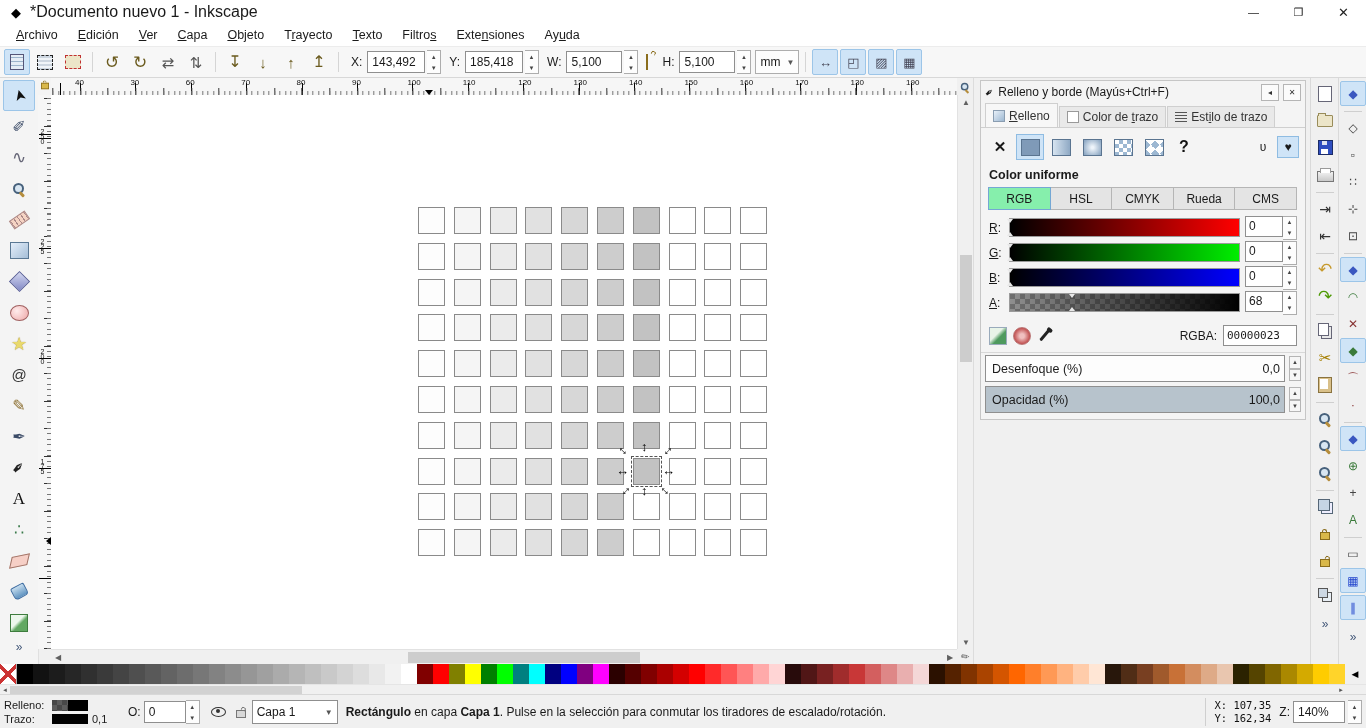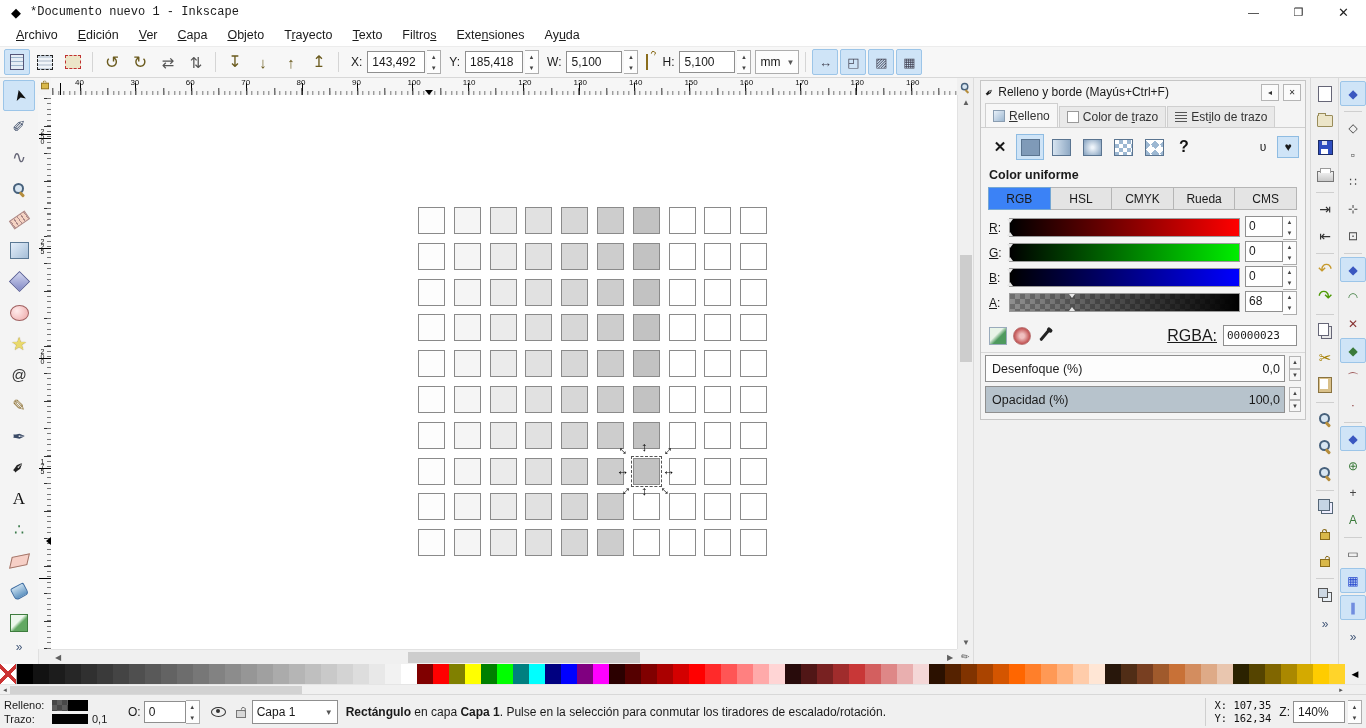--- a/index.html
+++ b/index.html
@@ -1,20 +1,20 @@
 <!DOCTYPE html>
 <html><head>
 <meta charset="utf-8">
 <style>
   html,body{margin:0;padding:0;}
   .app{position:relative;width:1366px;height:728px;background:#f0f0f0;font-family:"Liberation Sans",sans-serif;font-size:12px;color:#1a1a1a;overflow:hidden;}
   
   .titlebar{position:absolute;top:0;left:0;right:0;height:24px;background:#ffffff;display:flex;align-items:center;}
   .applogo{width:16px;height:16px;margin:0 6px 0 8px;display:flex;align-items:center;justify-content:center;font-size:13px;color:#000;}
-  .wintitle{flex:1;font-size:12px;font-family:Liberation Mono, monospace;}
+  .wintitle{flex:1;font-size:16px;}
   .winbtn{width:45px;height:24px;display:flex;align-items:center;justify-content:center;font-size:11px;color:#222;}
   .winbtn.close{font-size:13px;}
   
   .menubar{position:absolute;top:24px;left:0;right:0;height:22px;background:#ffffff;display:flex;align-items:center;padding-left:6px;border-bottom:1px solid #ececec;}
   .menuitem{padding:2px 10px;font-size:12.5px;}
   .menuitem u{text-decoration:underline;}
   
   .toolbar{position:absolute;top:47px;left:0;right:0;height:30px;background:#f7f7f7;border-bottom:1px solid #d8d8d8;display:flex;align-items:center;padding-left:4px;gap:2px;}
   .tbtn{width:24px;height:24px;display:flex;align-items:center;justify-content:center;border:1px solid transparent;border-radius:2px;}
   .tbtn.hl{background:#cfe4f7;border-color:#9cc5e8;}
@@ -88,40 +88,40 @@
   .fm-linear{background:linear-gradient(90deg,#d7e4f0,#8fa9c4);}
   .fm-radial{background:radial-gradient(circle,#eef4fa 10%,#8fa9c4 90%);}
   .fm-pattern{background:#fff conic-gradient(#9db8d2 0 25%,#fff 0 50%,#9db8d2 0 75%,#fff 0) ;background-size:8px 8px;}
   .fm-swatch{background:#fff conic-gradient(from 45deg,#9db8d2 0 25%,#fff 0 50%,#9db8d2 0 75%,#fff 0);background-size:9px 9px;}
   .fm-unknown{font-size:16px;font-weight:bold;border:none;color:#111;}
   .frule{width:20px;height:20px;display:flex;align-items:center;justify-content:center;font-size:12px;border:1px solid transparent;}
   .frule.selected{background:#cfe4f7;border-color:#8fbce2;}
   .sectitle{font-weight:bold;padding:4px 8px 2px 8px;font-size:12.5px;}
   .modetabs{display:flex;padding:3px 8px;gap:0;}
   .mtab{flex:1;height:21px;display:flex;align-items:center;justify-content:center;font-size:12px;background:#e4e4e4;border:1px solid #b5b5b5;margin-left:-1px;}
-  .mtab.active{background:#3b82f6;border-color:#74a7d4;z-index:2;}
+  .mtab.active{background:#86efac;border-color:#74a7d4;z-index:2;}
   .sliders{padding:2px 8px 4px 8px;}
   .srow{display:flex;align-items:center;height:25px;gap:5px;}
   .slabel{width:15px;font-size:12px;}
   .slabel u{text-decoration:underline;}
   .strack{position:relative;flex:1;height:17px;border:1px solid #9a9a9a;}
   .sgrad{position:absolute;inset:0;}
   .checker{background-color:#6e6e6e;background-image:linear-gradient(45deg,#8f8f8f 25%,transparent 25%,transparent 75%,#8f8f8f 75%),linear-gradient(45deg,#8f8f8f 25%,transparent 25%,transparent 75%,#8f8f8f 75%);background-size:10px 10px;background-position:0 0,5px 5px;}
   .smark{position:absolute;top:0;bottom:0;width:0;}
   .smark::before{content:"";position:absolute;left:-3px;top:0;border-left:3px solid transparent;border-right:3px solid transparent;border-top:4px solid #e8e8e8;}
   .smark::after{content:"";position:absolute;left:-3px;bottom:0;border-left:3px solid transparent;border-right:3px solid transparent;border-bottom:4px solid #e8e8e8;}
   .sspin{display:flex;}
   .sval{width:30px;height:19px;background:#fff;border:1px solid #8f8f8f;display:flex;align-items:center;padding:0 3px;font-size:12px;}
   .pickrow{display:flex;align-items:center;gap:6px;padding:6px 8px 6px 8px;border-bottom:1px solid #d8d8d8;}
   .swic{width:16px;height:16px;}
   .swic.grn{background:linear-gradient(135deg,#e8f4e8 40%,#4e9a5e 60%);border:1px solid #9ab;}
   .swic.red{background:radial-gradient(circle,#f0c0c0 20%,#c05050 70%);border-radius:50%;border:1px solid #b77;}
   .dropic{width:3px;height:13px;background:#222;border-radius:0 0 2px 2px;transform:rotate(40deg);position:relative;margin-left:6px;}
   .dropic::before{content:"";position:absolute;top:-3px;left:-1.5px;width:6px;height:4px;background:#222;border-radius:2px;}
-  .rgbalabel{margin-left:auto;font-size:16px;text-decoration:underline;}
+  .rgbalabel{margin-left:auto;font-size:12px;}
   .rgbafield{width:66px;height:19px;background:#fff;border:1px solid #8f8f8f;display:flex;align-items:center;padding:0 3px;font-family:"DejaVu Sans Mono",monospace;font-size:11px;}
   .sliderline{position:relative;display:flex;align-items:center;height:25px;margin:2px 4px;border:1px solid #8f8f8f;background:#fdfdfd;}
   .sliderline .lab{padding-left:6px;font-size:12.5px;z-index:2;}
   .sliderline .val{margin-left:auto;padding-right:4px;font-size:12.5px;z-index:2;}
   .sliderline .fillbar{position:absolute;inset:0;background:#b7c3cc;}
   .lspin{display:flex;flex-direction:column;width:12px;height:25px;margin:2px 4px 2px 0;}
   .lspin .sb{border:1px solid #b5b5b5;background:#f6f6f6;}
   .oprow{display:flex;align-items:center;}
   .oprow .sliderline{flex:1;}
   

